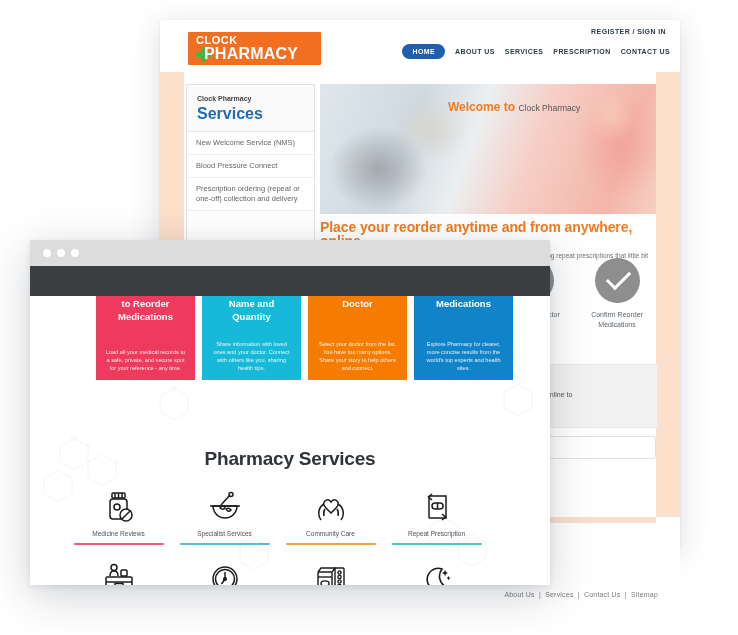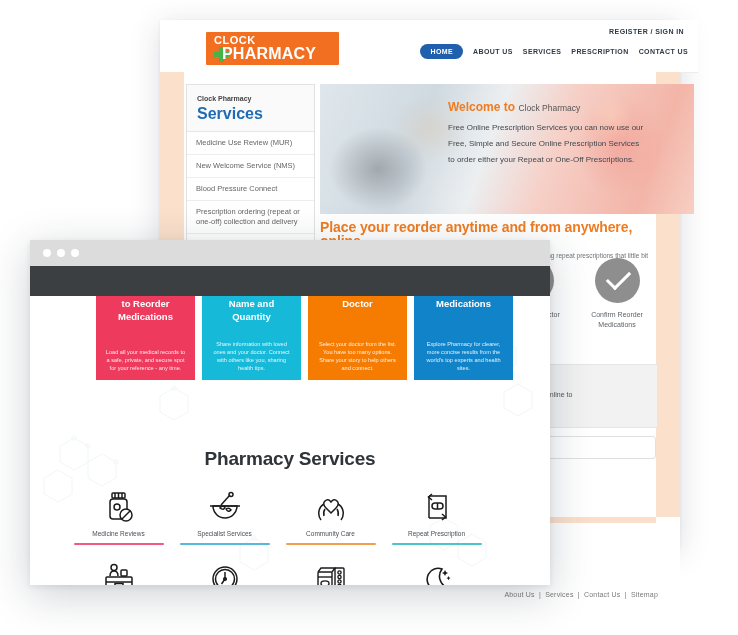--- a/index.html
+++ b/index.html
@@ -13,21 +13,20 @@
 
   
   .back-window{
     position:absolute;left:160px;top:20px;width:520px;height:527px;
     background:#ffffff;
     box-shadow:0 6px 28px rgba(40,50,70,.17), 0 1px 3px rgba(0,0,0,.07);
   }
   .bw-header{
     position:absolute;left:0;top:0;width:520px;height:52px;background:#fff;
     border-bottom:1px solid #ececec;
-    margin-left:18px;
   }
   .logo{
     position:absolute;left:28px;top:12px;width:133px;height:33px;
     background:#f26f21;border-radius:1px;overflow:hidden;
   }
   .logo-clock{
     position:absolute;left:8px;top:3px;color:#fff;font-size:11px;font-weight:bold;
     letter-spacing:.5px;line-height:11px;
   }
   .logo-cross{
@@ -65,21 +64,20 @@
   .svc-head-sub{font-size:7px;font-weight:bold;color:#444;line-height:9px;}
   .svc-head-title{font-size:16px;font-weight:bold;color:#1f6cb4;line-height:19px;margin-top:1px;}
   .svc-item{
     font-size:7.5px;color:#666;padding:6px 9px;border-bottom:1px solid #ededed;
     line-height:10px;
   }
 
   .hero{
     position:absolute;left:160px;top:12px;width:336px;height:130px;overflow:hidden;
     background:linear-gradient(110deg,#dfe7ec 0%,#cfd9e0 28%,#eceff1 45%,#f6cfc6 62%,#f3b5a8 86%,#f7cfc4 100%);
-    padding-left:38px;
   }
   .hero:after{
     content:"";position:absolute;inset:0;
     background:
       radial-gradient(ellipse 70px 60px at 58px 85px, rgba(120,125,130,.55), transparent 70%),
       radial-gradient(ellipse 55px 48px at 110px 45px, rgba(215,210,200,.75), transparent 70%),
       radial-gradient(ellipse 62px 72px at 300px 62px, rgba(242,150,140,.5), transparent 72%),
       radial-gradient(ellipse 30px 34px at 292px 34px, rgba(250,215,195,.85), transparent 70%);
   }
   .hero-text{position:absolute;left:128px;top:16px;width:200px;z-index:3;}
@@ -191,34 +189,32 @@
 
     <div class="bw-body">
       <div class="peach-left"></div>
       <div class="peach-right"></div>
 
       <div class="svc-box">
         <div class="svc-head">
           <div class="svc-head-sub">Clock Pharmacy</div>
           <div class="svc-head-title">Services</div>
         </div>
-        <div class="svc-item">Medicine Use Review (MUR)</div>
         <div class="svc-item">New Welcome Service (NMS)</div>
         <div class="svc-item">Blood Pressure Connect</div>
         <div class="svc-item">Prescription ordering (repeat or one-off) collection and delivery</div>
 
       </div>
 
       <div class="hero">
         <div class="hero-text">
           <div class="hero-welcome">
             <b>Welcome to</b>
             <span>Clock Pharmacy</span>
           </div>
-          <div class="hero-para">Free Online Prescription Services you can now use our Free, Simple and Secure Online Prescription Services to order either your Repeat or One-Off Prescriptions.</div>
         </div>
       </div>
 
       <div class="reorder-band">
         <div class="reorder-title">Place your reorder anytime and from anywhere, online</div>
         <div class="reorder-sub">Our secure service will store your details to save you time and make managing repeat prescriptions that little bit easier.</div>
       </div>
 
       <div class="steps-row">
         <div class="step" style="left:0px;">

